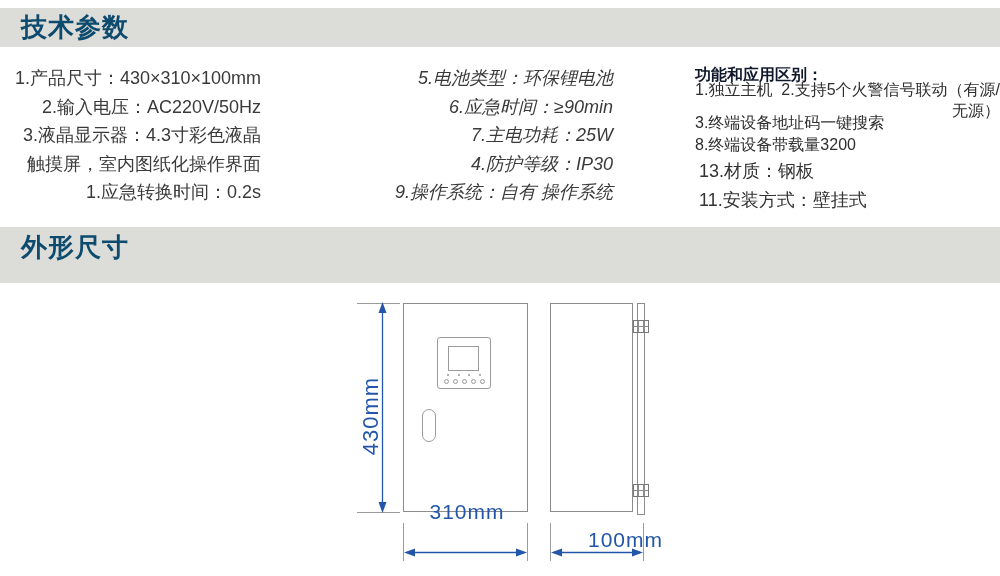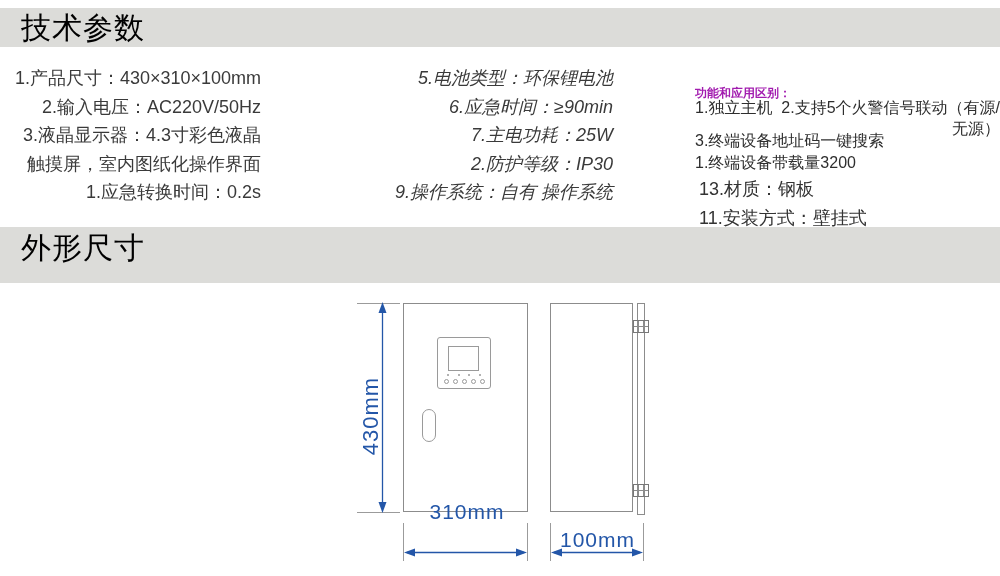--- a/index.html
+++ b/index.html
@@ -17,44 +17,44 @@
   
   .section-bar {
     position: absolute;
     left: 0;
     width: 1000px;
     background: var(--header-bg, #dcdcd9);
   }
   .section-bar .bar-title {
     display: inline-block;
     padding-left: 21px;
-    font-weight: normal;
-    font-size: 30px;
-    color: #000000;
+    font-weight: bold;
+    font-size: 26px;
+    color: #0c4a6e;
     letter-spacing: 1px;
   }
   #bar-tech { top: 8px;  height: 39px; line-height: 39px; }
   #bar-dims { top: 227px; height: 56px; line-height: 41px; }
 
   
   .spec-col {
     position: absolute;
     color: var(--text-color, #3a3a3a);
     font-size: 18px;
     line-height: 28.5px;
     white-space: nowrap;
     text-align: right;
   }
   #spec-col-1 { left: 10px;  top: 64px; }
   #spec-col-2 { left: 395px; top: 64px; font-style: italic; }
   #spec-col-3 { left: 695px; top: 60px; font-size: 18px; line-height: normal; }
   .spec-line.indent { padding-left: 17px; }
   .c3-heading {
     height: 30px; display: flex; align-items: center;
-    font-size: 12px; font-weight: 600; color: #a21caf; margin-top: 18px;
+    font-size: 16px; font-weight: 600; color: #0f172a;
   }
   .c3-small {
     height: 22px; display: flex; align-items: center;
     font-size: 16px; font-weight: 500; color: #2e2e2e;
     white-space: pre-wrap;
   }
   .c3-large {
     height: 29px; display: flex; align-items: center;
     font-size: 18px; color: #333333; padding-left: 4px;
   }
@@ -110,21 +110,21 @@
 
   .dim-label {
     position: absolute; color: var(--dim-blue, #2356a8);
     font-size: 21px; font-weight: 500; text-align: center; letter-spacing: 1px;
   }
   #label-height {
     left: 320px; top: 404px; width: 100px; height: 24px;
     transform: rotate(-90deg); font-size: 22px;
   }
   #label-width { left: 403px; top: 500px; width: 128px; }
-  #label-depth { left: 551px; top: 528px; width: 93px; }
+  #label-depth { left: 579px; top: 528px; width: 93px; }
 </style>
 </head>
 <body>
 
 <div class="page">
 
   <div class="section-bar" id="bar-tech">
     <span class="bar-title">技术参数</span>
   </div>
 
@@ -133,29 +133,29 @@
     <div class="spec-line">2.输入电压：AC220V/50Hz</div>
     <div class="spec-line">3.液晶显示器：4.3寸彩色液晶</div>
     <div class="spec-line indent">触摸屏，室内图纸化操作界面</div>
     <div class="spec-line">1.应急转换时间：0.2s</div>
   </div>
 
   <div class="spec-col" id="spec-col-2">
     <div class="spec-line">5.电池类型：环保锂电池</div>
     <div class="spec-line">6.应急时间：≥90min</div>
     <div class="spec-line">7.主电功耗：25W</div>
-    <div class="spec-line">2.防护等级：IP30</div>
+    <div class="spec-line">4.防护等级：IP30</div>
     <div class="spec-line">9.操作系统：自有 操作系统</div>
   </div>
 
   <div class="spec-col" id="spec-col-3">
     <div class="c3-heading">功能和应用区别：</div>
     <div class="c3-small">1.独立主机  2.支持5个火警信号联动（有源/无源）</div>
     <div class="c3-small">3.终端设备地址码一键搜索</div>
-    <div class="c3-small">1.终端设备带载量3200</div>
+    <div class="c3-small">8.终端设备带载量3200</div>
     <div class="c3-large">13.材质：钢板</div>
     <div class="c3-large">11.安装方式：壁挂式</div>
   </div>
 
   <div class="section-bar" id="bar-dims">
     <span class="bar-title">外形尺寸</span>
   </div>
 
   <div class="drawing">
 

